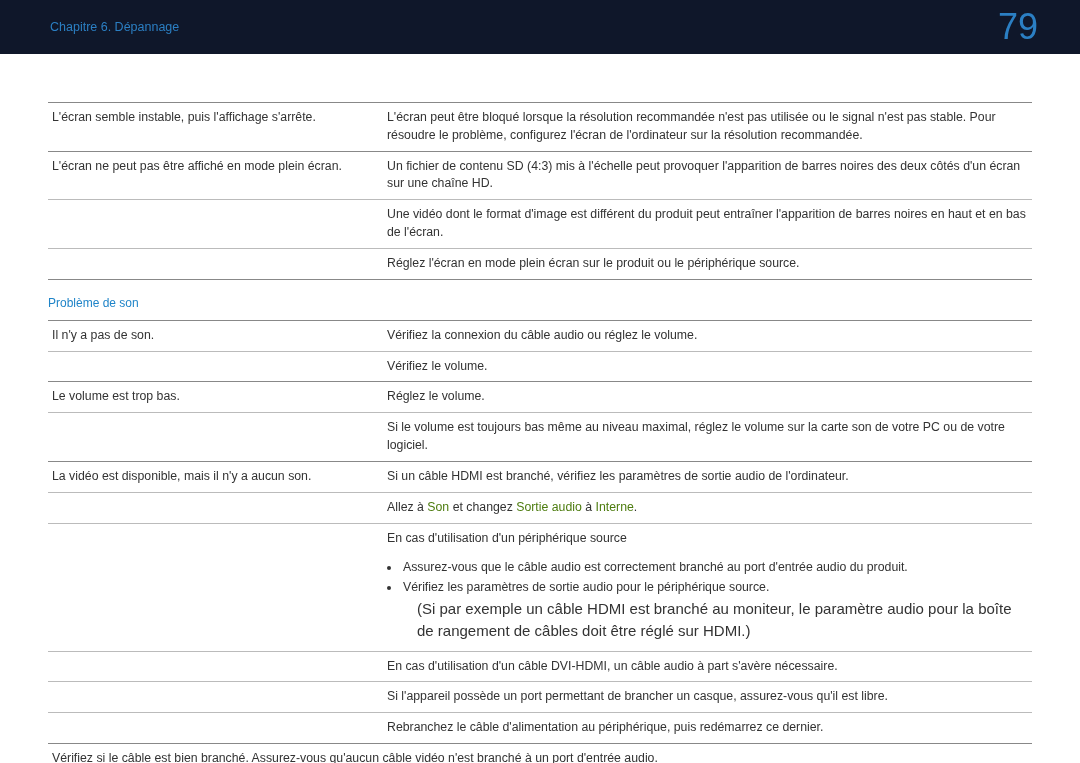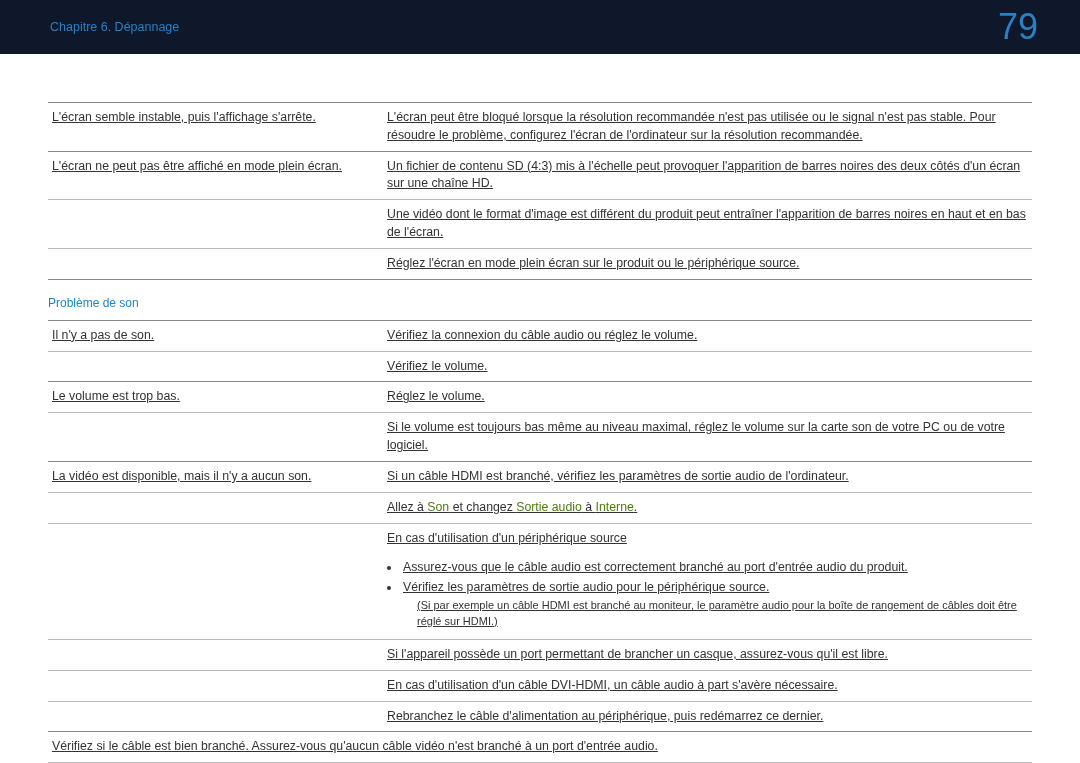--- a/index.html
+++ b/index.html
@@ -37,21 +37,20 @@
     padding: 48px 48px 20px 48px;
   }
   .tblock {
     border-top: 1px solid #888;
   }
   .row {
     display: flex;
     border-bottom: 1px solid #bbb;
     font-size: 12.3px;
     line-height: 1.45;
-    text-decoration: underline;
   }
   .row.last-in-group, .row.bottom-border-dark {
     border-bottom: 1px solid #888;
   }
   .cell-left {
     width: 335px;
     flex: none;
     padding: 6px 6px 6px 4px;
   }
   .cell-right {
@@ -71,21 +70,21 @@
   }
   ul.bul > li {
     margin: 2px 0;
     padding: 0 0 0 2px;
   }
   .sub-indent {
     padding-left: 14px;
     display: block;
     margin-top: 1px;
     color: #333;
-    font-size: 11px;
+    font-size: 15px;
   }
   .hl { color: #4d7c0f; }
 </style>
 </head>
 <body>
 
 <div class="page">
   <div class="header-bar">
     <a href="#" class="chapter-link">Chapitre 6. Dépannage</a>
     <span class="page-num">79</span>
@@ -154,25 +153,25 @@
             <li>Assurez-vous que le câble audio est correctement branché au port d'entrée audio du produit.</li>
             <li>
               <span>Vérifiez les paramètres de sortie audio pour le périphérique source.</span>
               <span class="sub-indent">(Si par exemple un câble HDMI est branché au moniteur, le paramètre audio pour la boîte de rangement de câbles doit être réglé sur HDMI.)</span>
             </li>
           </ul>
         </div>
       </div>
       <div class="row">
         <div class="cell-left"></div>
-        <div class="cell-right">Si l'appareil possède un port permettant de brancher un casque, assurez-vous qu'il est libre.</div>
+        <div class="cell-right">En cas d'utilisation d'un câble DVI-HDMI, un câble audio à part s'avère nécessaire.</div>
       </div>
       <div class="row">
         <div class="cell-left"></div>
-        <div class="cell-right">En cas d'utilisation d'un câble DVI-HDMI, un câble audio à part s'avère nécessaire.</div>
+        <div class="cell-right">Si l'appareil possède un port permettant de brancher un casque, assurez-vous qu'il est libre.</div>
       </div>
       <div class="row bottom-border-dark">
         <div class="cell-left"></div>
         <div class="cell-right">Rebranchez le câble d'alimentation au périphérique, puis redémarrez ce dernier.</div>
       </div>
 
       <div class="row">
         <div class="cell-right">Vérifiez si le câble est bien branché. Assurez-vous qu'aucun câble vidéo n'est branché à un port d'entrée audio.</div>
       </div>
       <div class="row">

